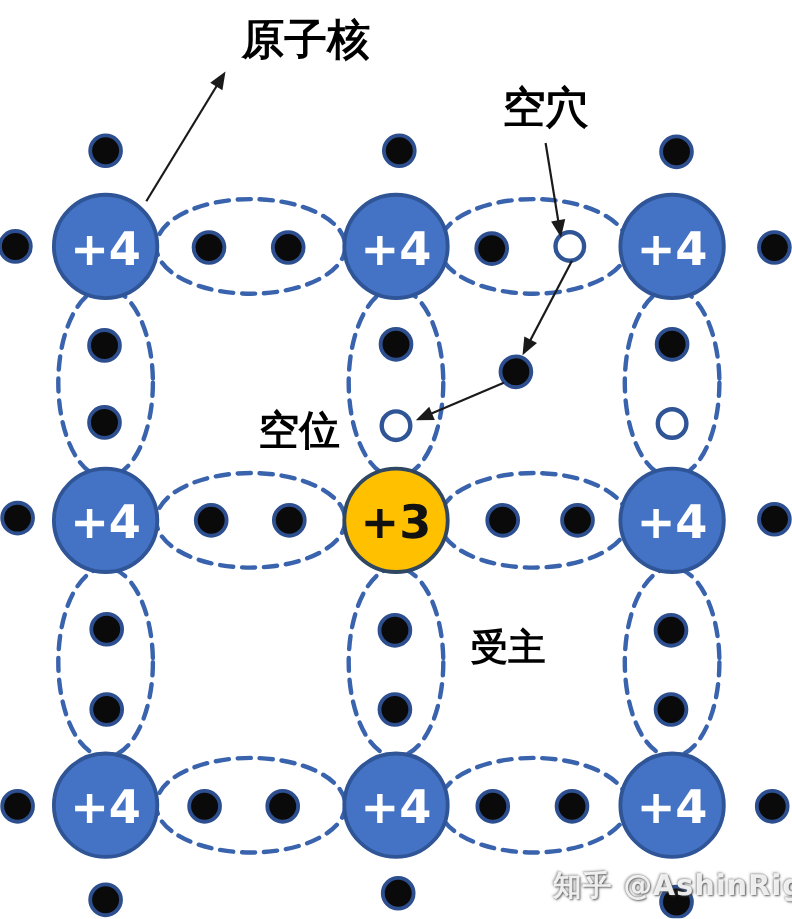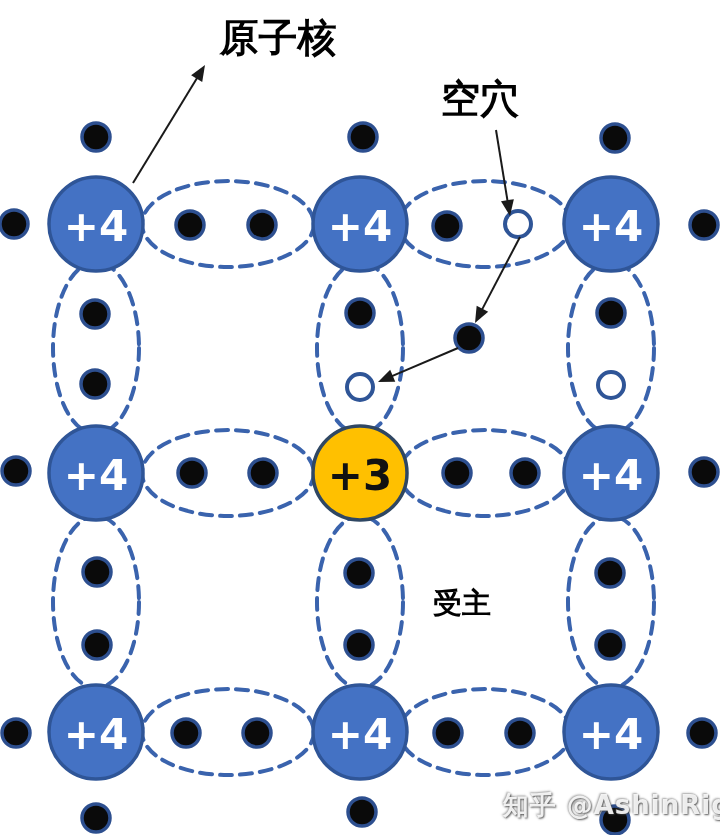--- a/index.html
+++ b/index.html
@@ -16,23 +16,23 @@
     position: absolute;
     transform: translate(-50%, -50%);
     font-weight: bold;
     color: #000000;
     white-space: nowrap;
     line-height: 1.0;
     z-index: 3;
     text-align: center;
   }
   .lbl-nucleus  { left: 278px; top: 37px;  font-size: 39px; }
-  .lbl-hole     { left: 480px; top: 98px;  font-size: 39px; }
+  .lbl-hole     { left: 496px; top: 98px;  font-size: 39px; }
   .lbl-vacancy  { left: 272px; top: 391px; font-size: 37px; }
-  .lbl-acceptor { left: 462px; top: 604px; font-size: 29px; text-align: center; line-height: 1.07; }
+  .lbl-acceptor { left: 462px; top: 589px; font-size: 34px; text-align: center; line-height: 1.07; }
   .watermark {
     position: absolute;
     transform: translate(-50%, -50%);
     left: 626px; top: 805px;
     font-size: 26px;
     font-weight: bold;
     color: rgba(250,250,250,0.92);
     text-shadow: 1px 1px 2px rgba(60,60,60,0.85), -1px -1px 2px rgba(120,120,120,0.6);
     letter-spacing: 1px;
     white-space: nowrap;
@@ -118,19 +118,20 @@
       <line x1="520" y1="237" x2="480.5634636894816" y2="312.36760272676855" stroke="#1a1a1a" stroke-width="2"></line>
       <polygon points="475,323 476.6587363963084,305.8099274705555 488.1771667756425,311.83701313416054" fill="#1a1a1a"></polygon>
       <line x1="458" y1="348" x2="389.0439710215017" y2="377.30631231586176" stroke="#1a1a1a" stroke-width="2"></line>
       <polygon points="378,382 390.1828805330941,369.7595987845023 395.26770885757713,381.72390072446245" fill="#1a1a1a"></polygon>
     </svg>
 
   <div class="lbl lbl-nucleus">原子核</div>
 
   <div class="lbl lbl-hole">空穴</div>
 
+  <div class="lbl lbl-vacancy">空位</div>
 
   <div class="lbl lbl-acceptor">
     <div>受主</div>
   </div>
 
   <div class="watermark">知乎 @AshinRiga</div>
 </div>
 
 </body></html>

